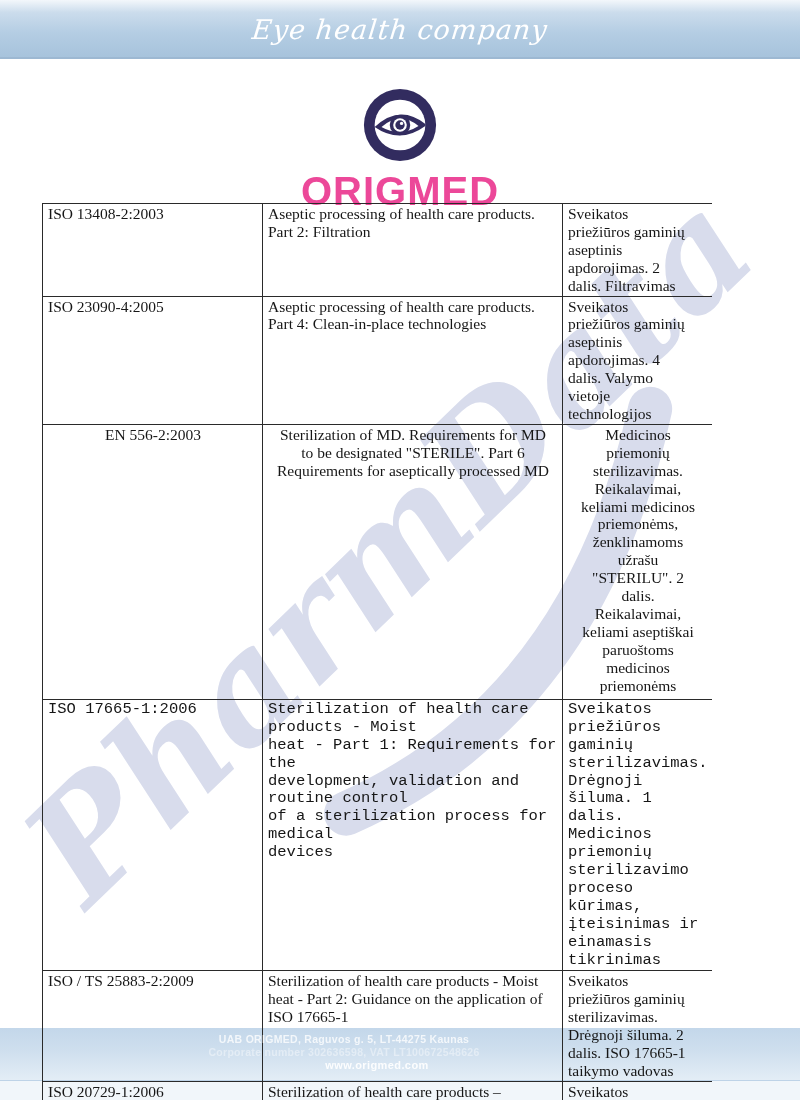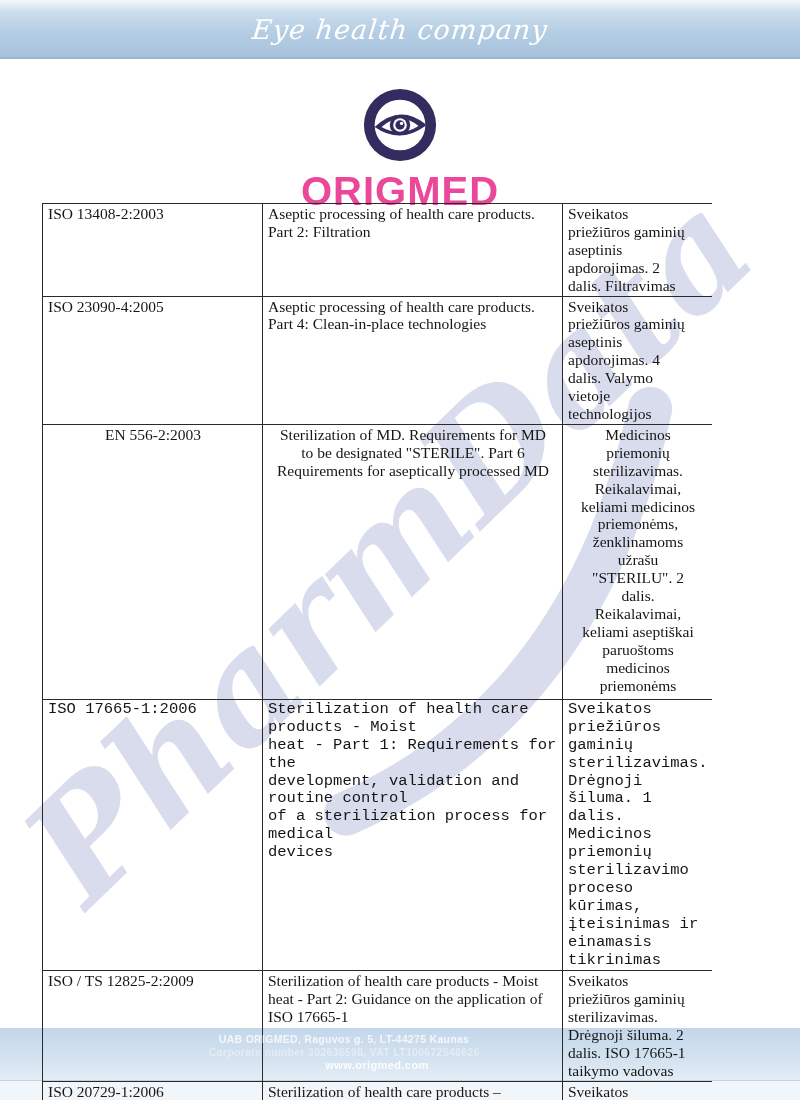--- a/index.html
+++ b/index.html
@@ -156,21 +156,21 @@
 Drėgnoji šiluma. 1
 dalis. Medicinos
 priemonių
 sterilizavimo
 proceso kūrimas,
 įteisinimas ir
 einamasis
 tikrinimas</td>
         </tr>
         <tr class="r5">
-          <td>ISO / TS 12825-2:2009</td>
+          <td>ISO / TS 25883-2:2009</td>
           <td>Sterilization of health care products - Moist
 heat - Part 2: Guidance on the application of
 ISO 17665-1</td>
           <td>Sveikatos
 priežiūros gaminių
 sterilizavimas.
 Drėgnoji šiluma. 2
 dalis. ISO 17665-1
 taikymo vadovas</td>
         </tr>

